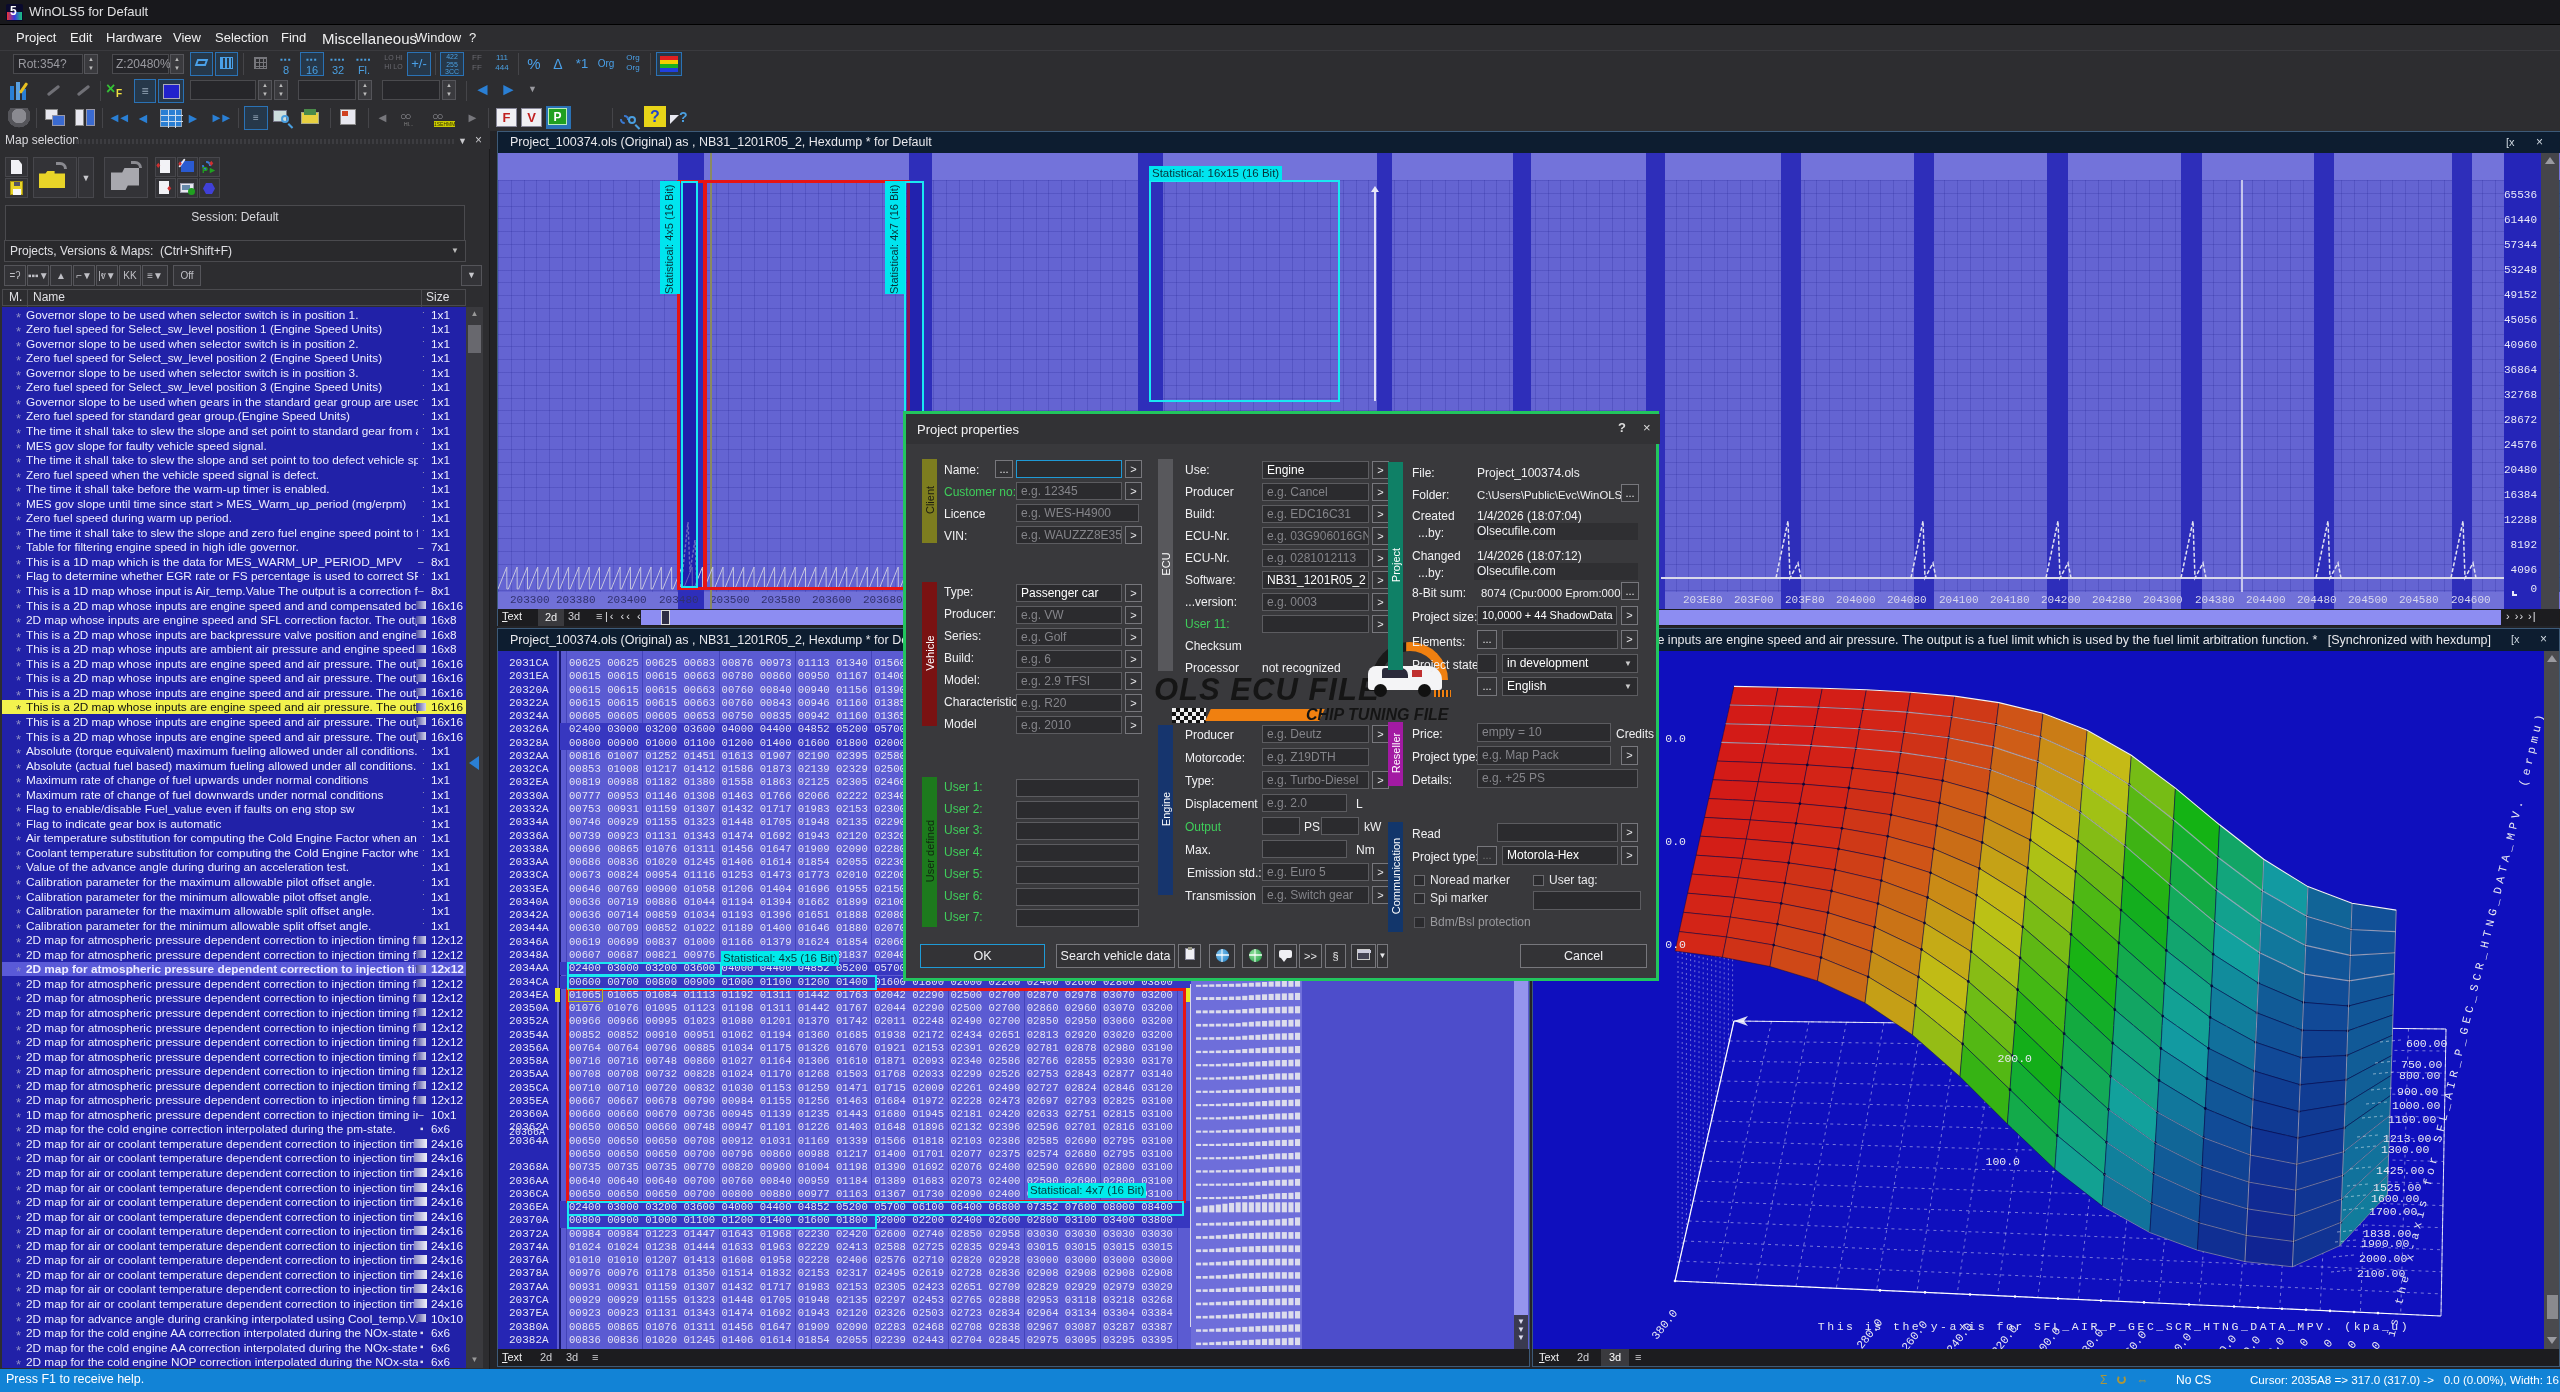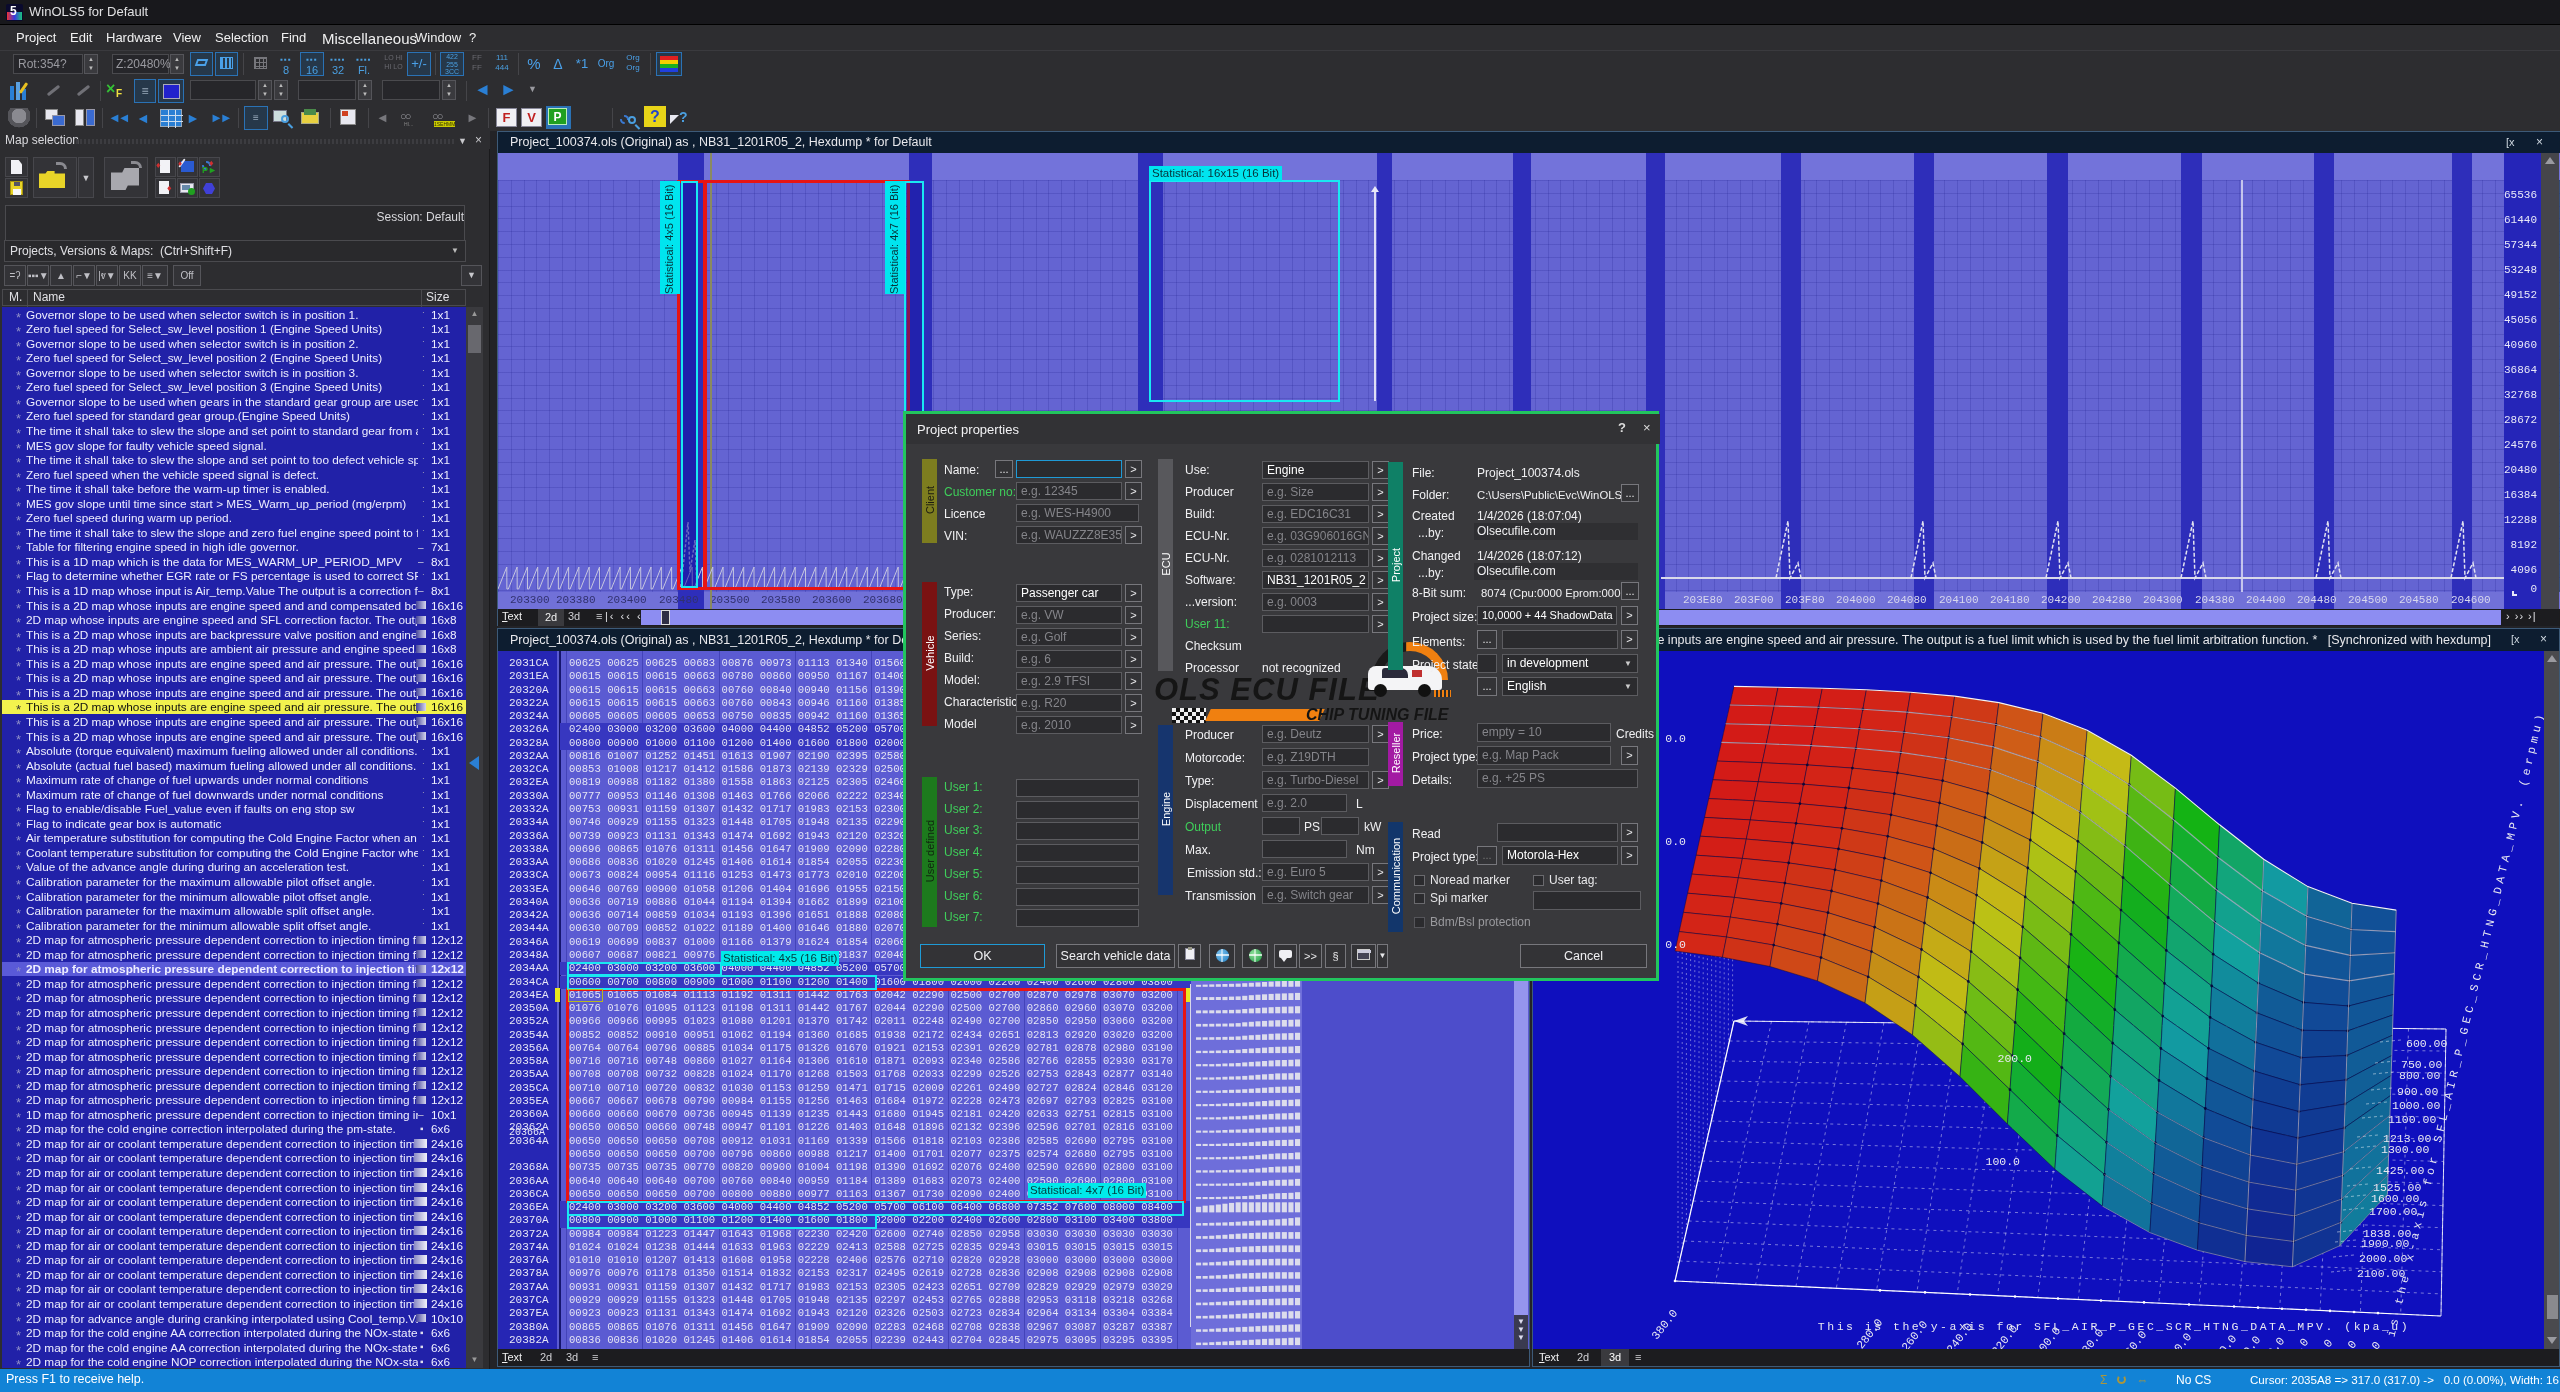--- a/index.html
+++ b/index.html
@@ -231,21 +231,21 @@
       <div class="ab" style="left:11px;top:4px;color:#d03030;font-size:9px">♦</div>
     </div>
     <div class="ab" style="left:177px;top:47px;width:21px;height:20px;background:#333337;border:1px solid #47474c">
       <div class="ab" style="left:2px;top:4px;width:14px;height:10px;background:#e8e8f0;border:1px solid #99a"></div>
       <div class="ab" style="left:4px;top:6px;width:8px;height:5px;background:#68a;"></div>
       <div class="ab" style="left:10px;top:9px;width:7px;height:7px;background:#20a020;border-radius:50%"></div>
     </div>
     <div class="ab" style="left:199px;top:47px;width:21px;height:20px;background:#333337;border:1px solid #47474c">
       <i class="hex6 ab" style="left:3px;top:4px"></i>
     </div>
-    <div class="ab" style="left:5px;top:74px;width:460px;height:40px;background:#29292c;border:1px solid #4a4a4e;text-align:right;font-size:12px;color:#d8d8dc;line-height:22px">Session: Default</div>
+    <div class="ab" style="left:5px;top:74px;width:460px;height:40px;background:#29292c;border:1px solid #4a4a4e;text-align:center;font-size:12px;color:#d8d8dc;line-height:22px">Session: Default</div>
     <div class="ab" style="left:4px;top:109px;width:462px;height:22px;background:#29292c;border:1px solid #4a4a4e;font-size:12px;color:#e0e0e4;line-height:20px;padding-left:5px">Projects, Versions &amp; Maps:&nbsp; (Ctrl+Shift+F)<span style="position:absolute;right:6px;top:0;color:#bbb;font-size:8px">▼</span></div>
     <div class="ab" style="left:4px;top:134px;width:22px;height:21px;background:#333337;border:1px solid #55555a;color:#c0c0c6;font-size:10px;text-align:center;line-height:19px">=ʔ</div>
     <div class="ab" style="left:27px;top:134px;width:22px;height:21px;background:#333337;border:1px solid #55555a;color:#c0c0c6;font-size:10px;text-align:center;line-height:19px">▪▪▪▼</div>
     <div class="ab" style="left:50px;top:134px;width:22px;height:21px;background:#333337;border:1px solid #55555a;color:#c0c0c6;font-size:10px;text-align:center;line-height:19px">▲</div>
     <div class="ab" style="left:73px;top:134px;width:22px;height:21px;background:#333337;border:1px solid #55555a;color:#c0c0c6;font-size:10px;text-align:center;line-height:19px">⌐▼</div>
     <div class="ab" style="left:96px;top:134px;width:22px;height:21px;background:#333337;border:1px solid #55555a;color:#c0c0c6;font-size:10px;text-align:center;line-height:19px">|ⱴ▼</div>
     <div class="ab" style="left:119px;top:134px;width:22px;height:21px;background:#333337;border:1px solid #55555a;color:#c0c0c6;font-size:10px;text-align:center;line-height:19px">KK</div>
     <div class="ab" style="left:142px;top:134px;width:26px;height:21px;background:#333337;border:1px solid #55555a;color:#c0c0c6;font-size:10px;text-align:center;line-height:19px">≡▼</div>
     <div class="ab" style="left:173px;top:134px;width:28px;height:21px;background:#333337;border:1px solid #55555a;color:#c0c0c6;font-size:10px;text-align:center;line-height:19px">Off</div>
     <div class="ab" style="left:461px;top:134px;width:21px;height:21px;background:#333337;border:1px solid #55555a;color:#c8c8cc;font-size:9px;text-align:center;line-height:19px">▼</div>
@@ -2384,21 +2384,21 @@
     <div class="inp" style="left:110px;top:473.5px;width:123px;height:18px;line-height:16px"></div>
     <div class="glbl" style="left:38px;top:496.2px">User 7:</div>
     <div class="inp" style="left:110px;top:495.2px;width:123px;height:18px;line-height:16px"></div>
     <div class="vbar" style="left:252px;top:45px;height:212px;background:#58585c">
       <span style="color:#fff">ECU</span>
     </div>
     <div class="dlbl" style="left:279px;top:49px">Use:</div>
     <div class="inp" style="left:356px;top:47px;width:107px;height:18px;line-height:16px">Engine</div>
     <div class="gbtn" style="left:466px;top:47px;width:17px;height:18px;line-height:16px">&gt;</div>
     <div class="dlbl" style="left:279px;top:71px">Producer</div>
-    <div class="inp ph" style="left:356px;top:69px;width:107px;height:18px;line-height:16px">e.g. Size</div>
+    <div class="inp ph" style="left:356px;top:69px;width:107px;height:18px;line-height:16px">e.g. Cancel</div>
     <div class="gbtn" style="left:466px;top:69px;width:17px;height:18px;line-height:16px">&gt;</div>
     <div class="dlbl" style="left:279px;top:93px">Build:</div>
     <div class="inp ph" style="left:356px;top:91px;width:107px;height:18px;line-height:16px">e.g. EDC16C31</div>
     <div class="gbtn" style="left:466px;top:91px;width:17px;height:18px;line-height:16px">&gt;</div>
     <div class="dlbl" style="left:279px;top:115px">ECU-Nr.</div>
     <div class="inp ph" style="left:356px;top:113px;width:107px;height:18px;line-height:16px">e.g. 03G906016GN</div>
     <div class="gbtn" style="left:466px;top:113px;width:17px;height:18px;line-height:16px">&gt;</div>
     <div class="dlbl" style="left:279px;top:137px">ECU-Nr.</div>
     <div class="inp ph" style="left:356px;top:135px;width:107px;height:18px;line-height:16px">e.g. 0281012113</div>
     <div class="gbtn" style="left:466px;top:135px;width:17px;height:18px;line-height:16px">&gt;</div>

